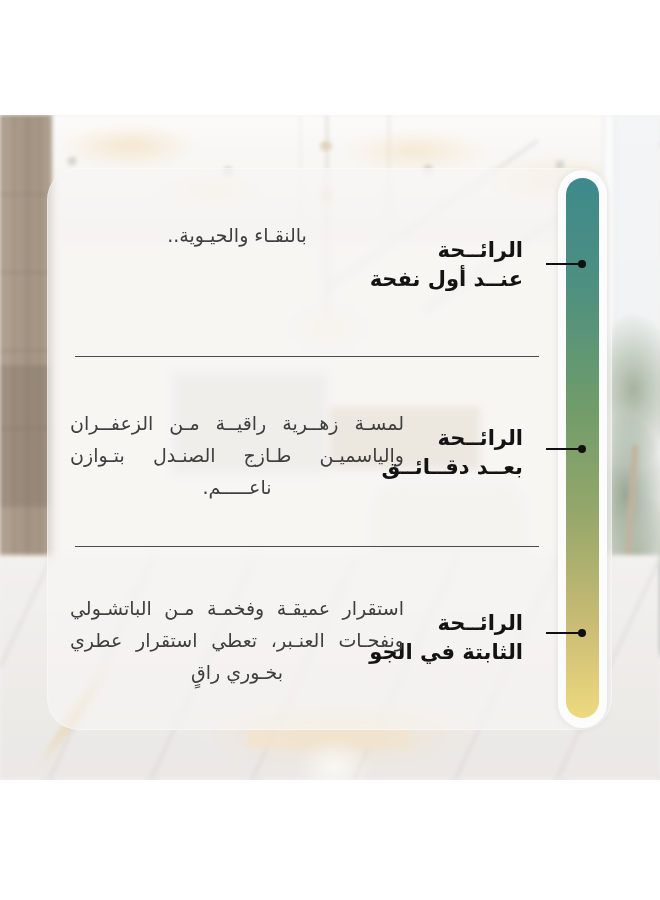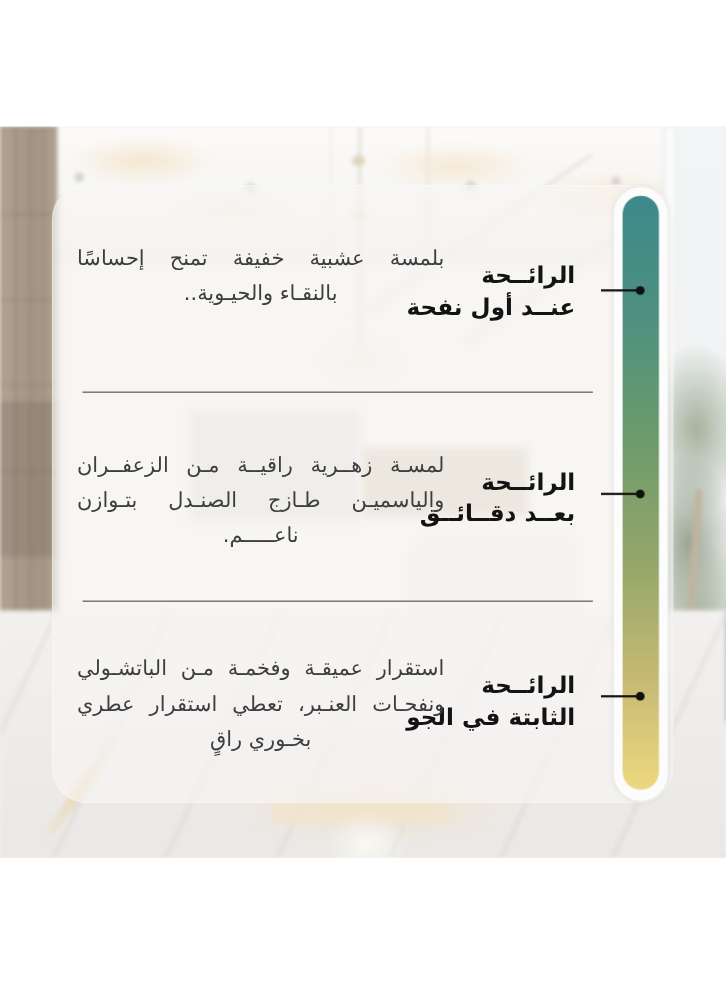--- a/index.html
+++ b/index.html
@@ -168,21 +168,20 @@
   <div class="dot d3"></div>
 
   <div class="divider dv1"></div>
   <div class="divider dv2"></div>
 
   <div class="title t1" dir="rtl">
     <div>الرائــحة</div>
     <div>عنــد أول نفحة</div>
   </div>
   <div class="bodytxt b1" dir="rtl">
-    <div class="bline">بلمسة عشبية خفيفة تمنح إحساسًا</div>
     <div class="bline last">بالنقـاء والحيـوية..</div>
   </div>
 
   <div class="title t2" dir="rtl">
     <div>الرائــحة</div>
     <div>بعــد دقــائــق</div>
   </div>
   <div class="bodytxt b2" dir="rtl">
     <div class="bline">لمسـة زهــرية راقيــة مـن الزعفــران</div>
     <div class="bline">والياسميـن طـازج الصنـدل بتـوازن</div>

